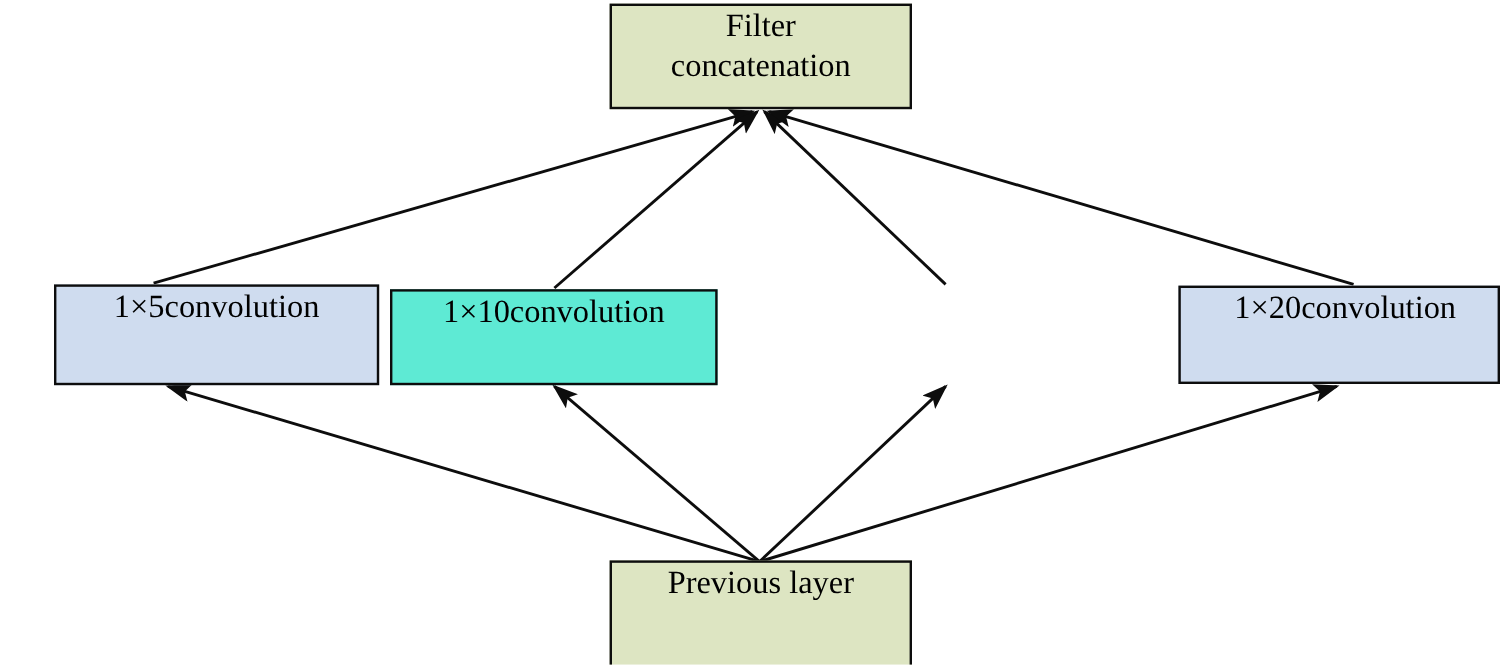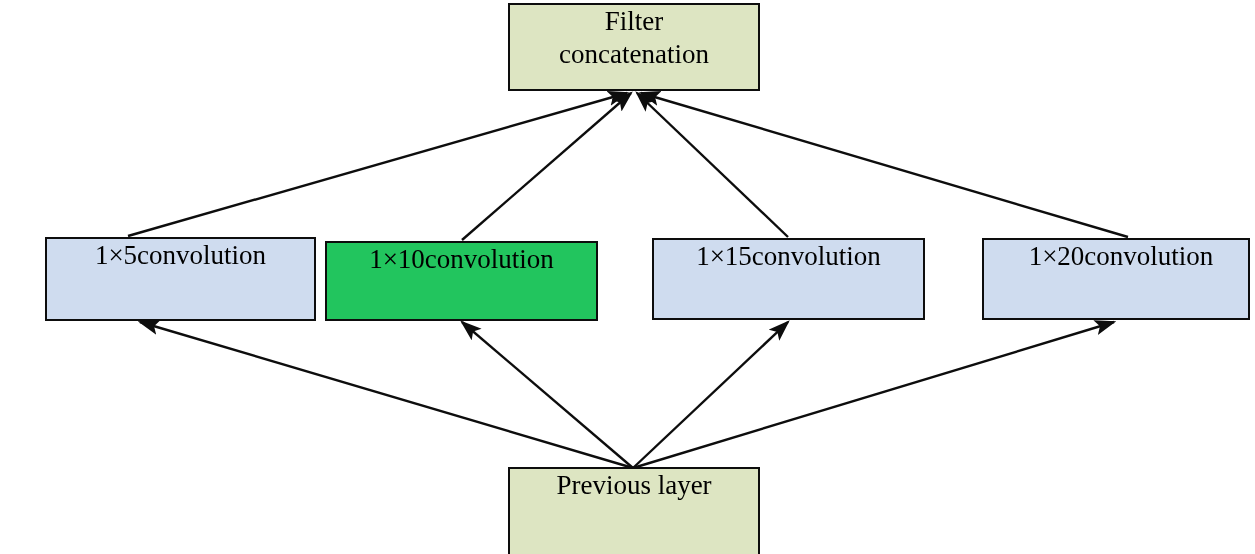--- a/index.html
+++ b/index.html
@@ -117,27 +117,24 @@
 
   <div class="node node-green" id="node-filter-concat" style="left: 508px; top: 3px; width: 252px; height: 88px; background: rgb(221, 229, 194); border-color: rgb(13, 13, 13); color: rgb(0, 0, 0);">
     <span class="node-label">Filter
 concatenation</span>
   </div>
 
   <div class="node node-blue" id="node-conv-1" style="left: 4px; top: 237px; width: 271px; height: 84px; background: rgb(207, 220, 239); border-color: rgb(13, 13, 13); color: rgb(0, 0, 0); margin-left: 41px;">
     <span class="node-label">1×5convolution</span>
   </div>
 
-  <div class="node node-blue" id="node-conv-2" style="left: 325px; top: 241px; width: 273px; height: 80px; background: #22c55e; border-color: rgb(13, 13, 13); color: rgb(0, 0, 0);">
+  <div class="node node-blue" id="node-conv-2" style="left: 325px; top: 241px; width: 273px; height: 80px; background: #5eead4; border-color: rgb(13, 13, 13); color: rgb(0, 0, 0);">
     <span class="node-label">1×10convolution</span>
   </div>
 
-  <div class="node node-blue" id="node-conv-3" style="left: 652px; top: 238px; width: 273px; height: 82px; background: rgb(207, 220, 239); border-color: rgb(13, 13, 13); color: rgb(0, 0, 0);">
-    <span class="node-label">1×15convolution</span>
-  </div>
 
   <div class="node node-blue" id="node-conv-4" style="left: 982px; top: 238px; width: 268px; height: 82px; background: rgb(207, 220, 239); border-color: rgb(13, 13, 13); color: rgb(0, 0, 0);">
     <span class="node-label">1×20convolution</span>
   </div>
 
   <div class="node node-green" id="node-previous-layer" style="left: 508px; top: 467px; width: 252px; height: 94px; background: rgb(221, 229, 194); border-color: rgb(13, 13, 13); color: rgb(0, 0, 0);">
     <span class="node-label">Previous  layer</span>
   </div>
 
 </div>

